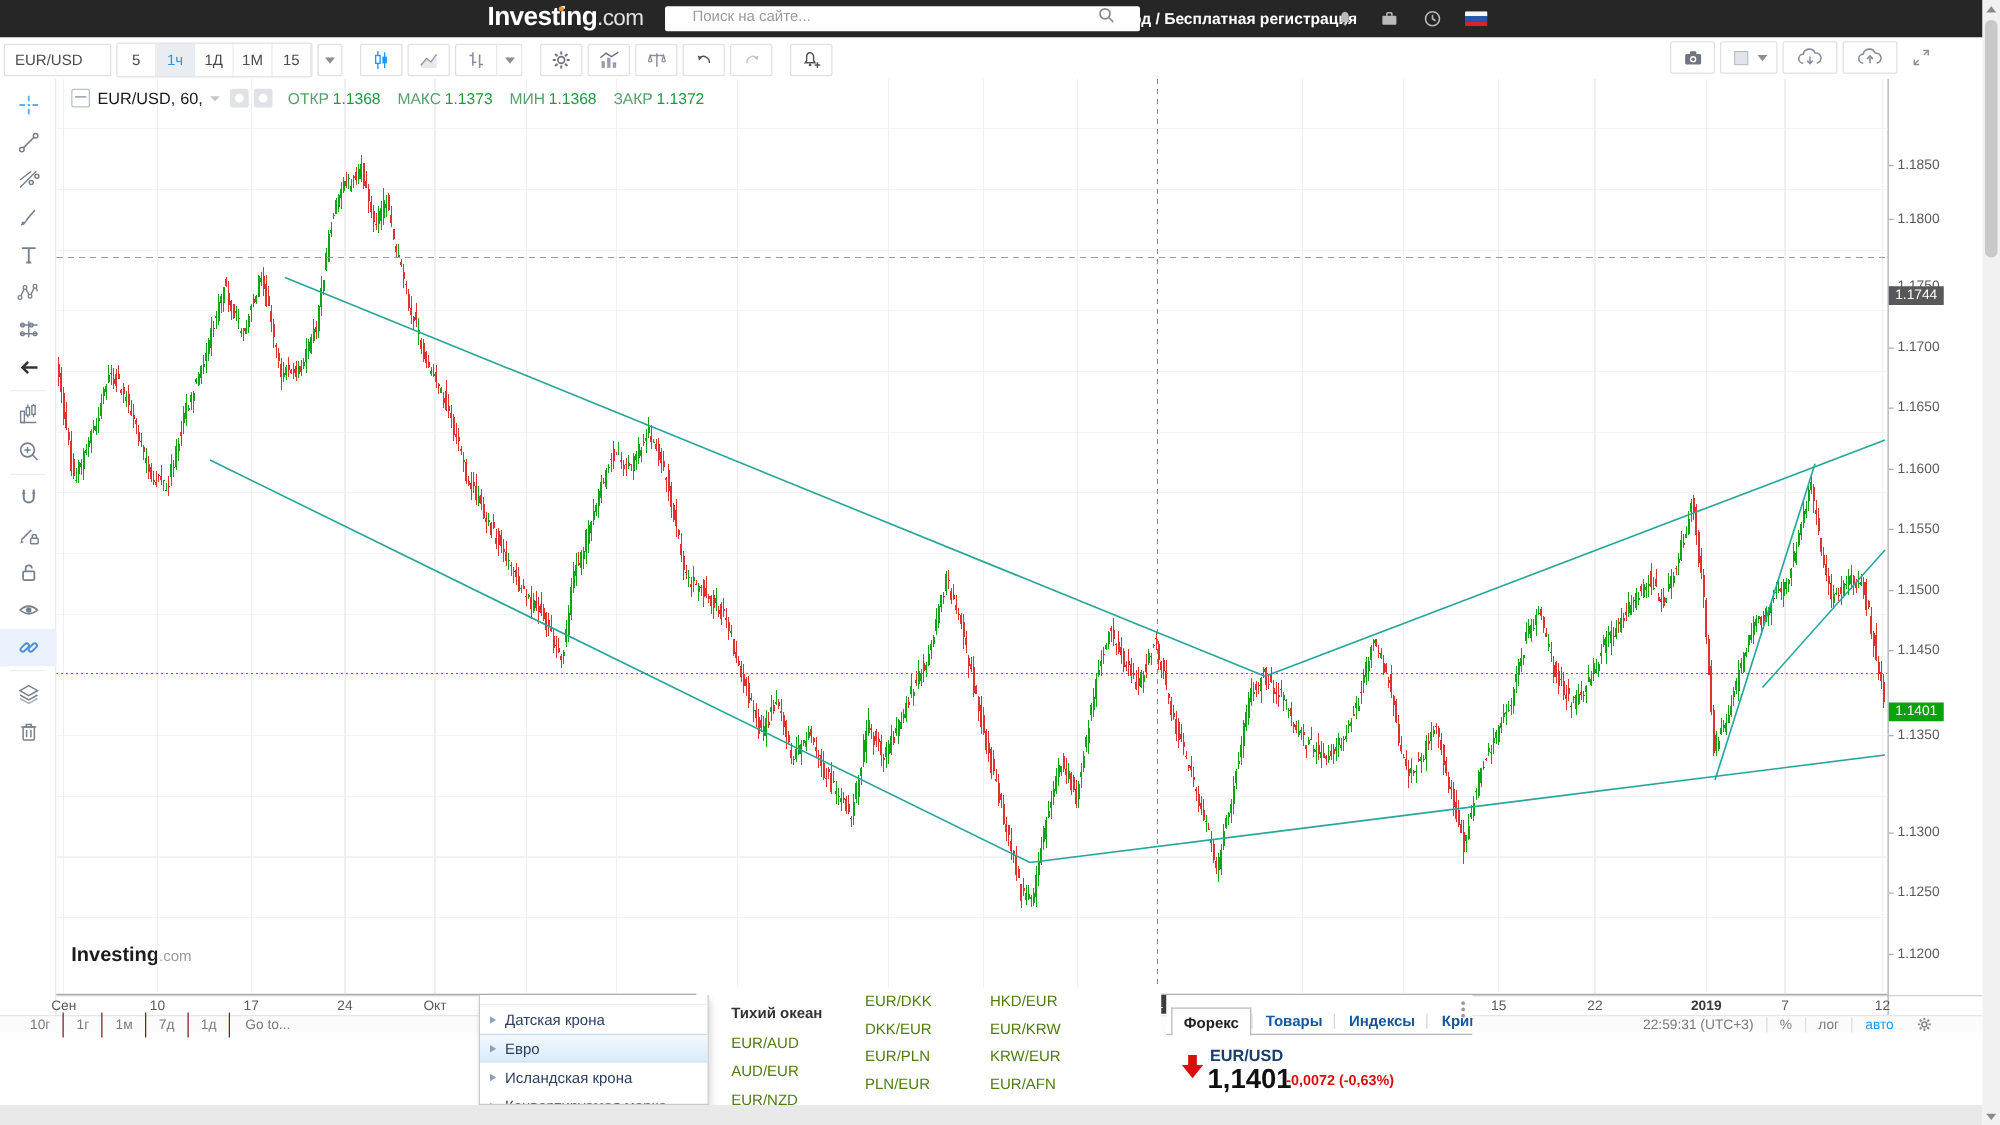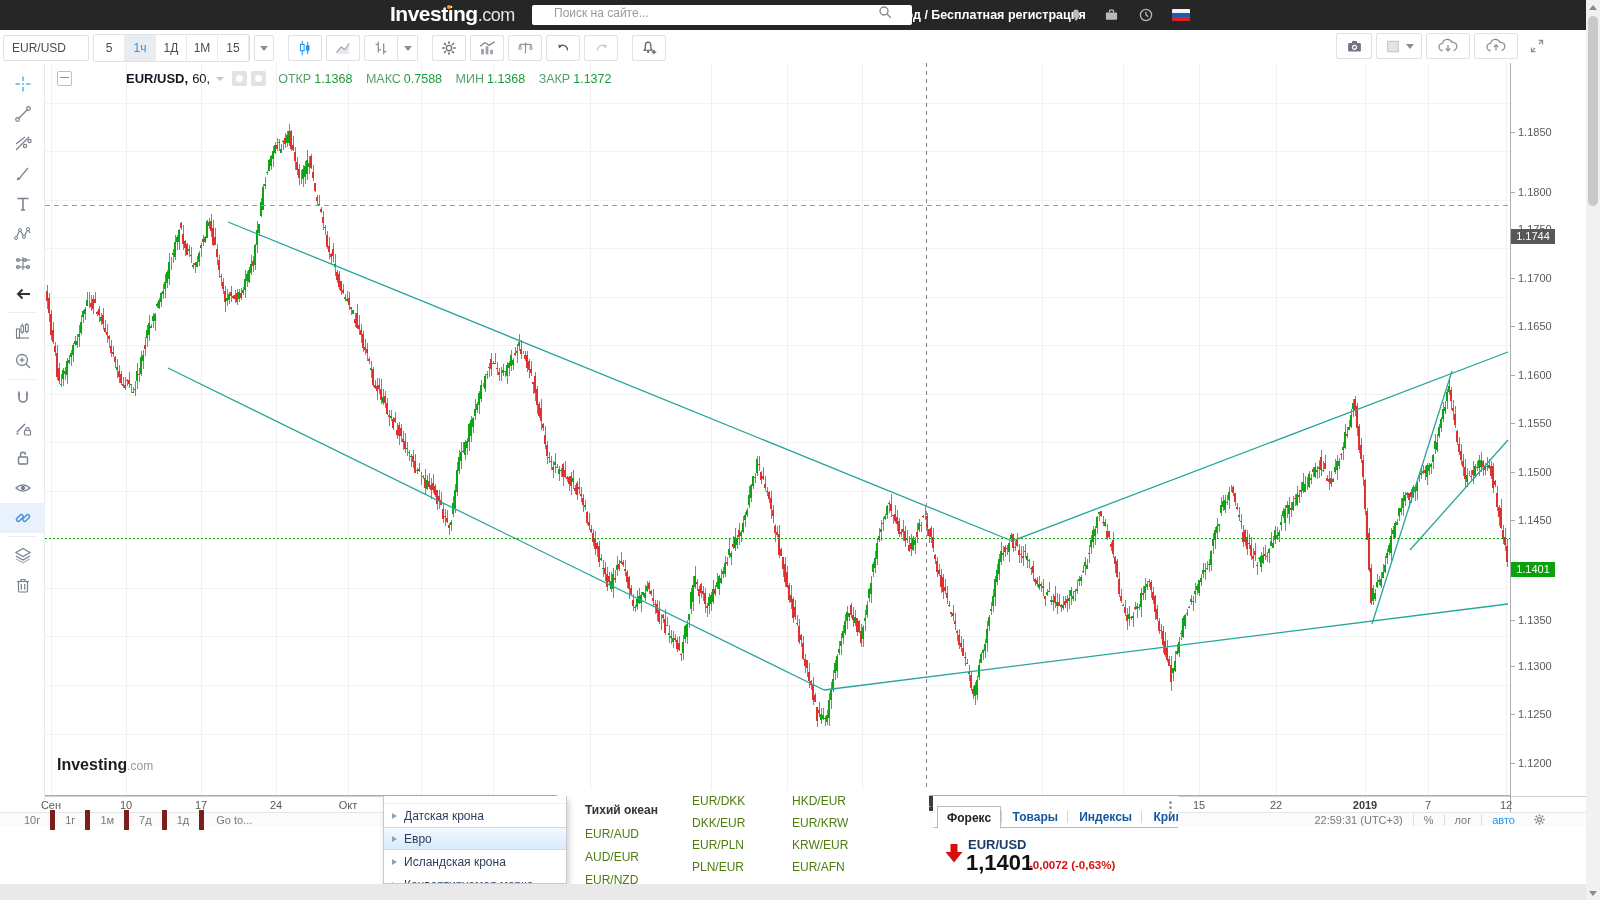--- a/index.html
+++ b/index.html
@@ -36,21 +36,21 @@
   .tools{position:absolute;left:0;top:33px;width:45px;height:749px;background:#fff;border-right:1px solid #e8ebee;padding-top:6px;box-sizing:border-box;}
   .tool{width:45px;height:30px;display:flex;align-items:center;justify-content:center;cursor:pointer;}
   .tool.sel{background:#e9f2fc;}
   .tdiv{height:1px;background:#eceff1;margin:3px 8px;}
   
   .plot{position:absolute;left:45px;top:33px;width:1465px;height:732px;overflow:hidden;}
   .watermark{position:absolute;left:12px;top:693px;font-size:16px;font-weight:bold;color:#1c1c1c;z-index:0;}
   .watermark .wsuf{font-weight:normal;font-size:12px;color:#9a9a9a;}
   #chart-svg{position:absolute;left:0;top:0;z-index:1;}
   .legend{position:absolute;left:12px;top:8px;z-index:2;display:flex;align-items:center;font-size:13px;color:#131722;white-space:nowrap;}
-  .legend .lsym{font-weight:bold;margin-right:4px;margin-left:48px;}
+  .legend .lsym{font-weight:normal;margin-right:4px;}
   .legend .lint{margin-right:4px;}
   .lcollapse{width:13px;height:13px;border:1px solid #b9bec7;border-radius:2px;margin-right:6px;position:relative;cursor:pointer;}
   .lcollapse i{position:absolute;left:2px;right:2px;top:5px;height:1px;background:#8a8e99;}
   .lcaret{margin:0 8px 0 2px;width:0;height:0;border-left:4px solid transparent;border-right:4px solid transparent;border-top:4px solid #c2c6cd;cursor:pointer;}
   .lmini{width:15px;height:15px;border-radius:2px;background:#dfe2e7;margin-right:4px;display:flex;align-items:center;justify-content:center;cursor:pointer;}
   .lmini i{width:7px;height:7px;border-radius:50%;background:#fff;}
   .lohlc{margin-left:8px;font-size:12.5px;}
   .lohlc .lab{color:#56a06b;margin-right:3px;}
   .lohlc .val{color:#1c9b3c;margin-right:10px;}
   
@@ -60,21 +60,21 @@
   .pbadge{position:absolute;left:1511px;width:44px;height:15px;z-index:3;color:#fff;font-size:11px;display:flex;align-items:center;justify-content:center;}
   .pbadge.dark{background:#585858;}
   .pbadge.green{background:#0aa10a;}
   .taxis{position:absolute;left:45px;top:765px;width:1465px;height:17px;border-top:1px solid #aaadb5;cursor:ew-resize;}
   .ttick{position:absolute;top:3px;transform:translateX(-50%);font-size:11px;color:#5a5a5a;white-space:nowrap;}
   .ttick.bold{font-weight:bold;color:#3c3c3c;}
   .ttip{position:absolute;top:766px;transform:translateX(-50%);z-index:3;background:#3c3c3c;color:#fff;font-size:11px;height:15px;line-height:15px;padding:0 6px;white-space:nowrap;}
   
   .bbar{position:absolute;left:0;top:782px;width:1586px;height:14px;background:#fbfbfb;border-top:1px solid #e6e6e6;display:flex;align-items:center;font-size:11px;color:#7a7a7a;box-sizing:border-box;}
   .ranges{display:flex;align-items:center;margin-left:14px;}
-  .rng{padding:4px 10px;border-right:5px solid #7f1d1d;cursor:pointer;line-height:12px;text-align:right;}
+  .rng{padding:4px 10px;border-right:1px solid #7f1d1d;cursor:pointer;line-height:12px;text-align:right;}
   .goto{padding:4px 12px;cursor:pointer;}
   .bright{margin-left:auto;display:flex;align-items:center;margin-right:40px;}
   .bright .bitem{padding:0 10px;border-left:1px solid #ddd;cursor:pointer;line-height:12px;}
   .bright .clockl{border-left:none;cursor:default;}
   .bright .auto{color:#2196f3;}
   .bgear{margin-left:8px;cursor:pointer;display:flex;align-items:center;}
   
   .menu1{position:absolute;left:383px;top:796px;width:184px;height:88px;background:#fff;border:1px solid #c9c9c9;border-top:none;box-shadow:2px 3px 6px rgba(0,0,0,.18);overflow:hidden;box-sizing:border-box;z-index:4;}
   .m-sliver{height:7px;border-bottom:1px solid #f0f0f0;}
   .mrow{height:23px;display:flex;align-items:center;font-size:12px;color:#2a3f5f;cursor:pointer;padding-left:8px;box-sizing:border-box;}
@@ -1960,39 +1960,39 @@
       <span class="lint">60,</span>
       <span class="lcaret"></span>
       <span class="lmini">
           <i></i>
         </span>
       <span class="lmini">
           <i></i>
         </span>
       <span class="lohlc">
         <span class="lab">ОТКР</span><span class="val">1.1368</span>
-        <span class="lab">МАКС</span><span class="val">0.7588</span>
+        <span class="lab">МАКС</span><span class="val">1.1373</span>
         <span class="lab">МИН</span><span class="val">1.1368</span>
         <span class="lab">ЗАКР</span><span class="val">1.1372</span>
       </span>
     </div>
   </div>
 
   <div class="paxis" id="paxis">
       <div class="ptick" style="top: 63px;">1.1850</div>
-      <div class="ptick" style="top: 123px;">1.1800</div>
+      <div class="ptick" style="top: 106px;">1.1800</div>
       <div class="ptick" style="top: 160.077px;">1.1750</div>
       <div class="ptick" style="top: 208.615px;">1.1700</div>
       <div class="ptick" style="top: 257.154px;">1.1650</div>
       <div class="ptick" style="top: 305.692px;">1.1600</div>
       <div class="ptick" style="top: 354.231px;">1.1550</div>
       <div class="ptick" style="top: 402.769px;">1.1500</div>
       <div class="ptick" style="top: 451.308px;">1.1450</div>
       <div class="ptick" style="top: 499.846px;">1.1400</div>
-      <div class="ptick" style="top: 551px;">1.1350</div>
+      <div class="ptick" style="top: 519px;">1.1350</div>
       <div class="ptick" style="top: 596.923px;">1.1300</div>
       <div class="ptick" style="top: 645.462px;">1.1250</div>
       <div class="ptick" style="top: 694px;">1.1200</div>
     </div>
   <div class="pbadge dark" id="prevBadge" style="top: 198.902px;">1.1744</div>
   <div class="pbadge green" id="lastBadge" style="top: 531.875px;">1.1401</div>
   <div class="taxis" id="taxis">
       <div class="ttick" style="left: 6px;">Сен</div>
       <div class="ttick" style="left: 81px;">10</div>
       <div class="ttick" style="left: 156px;">17</div>

